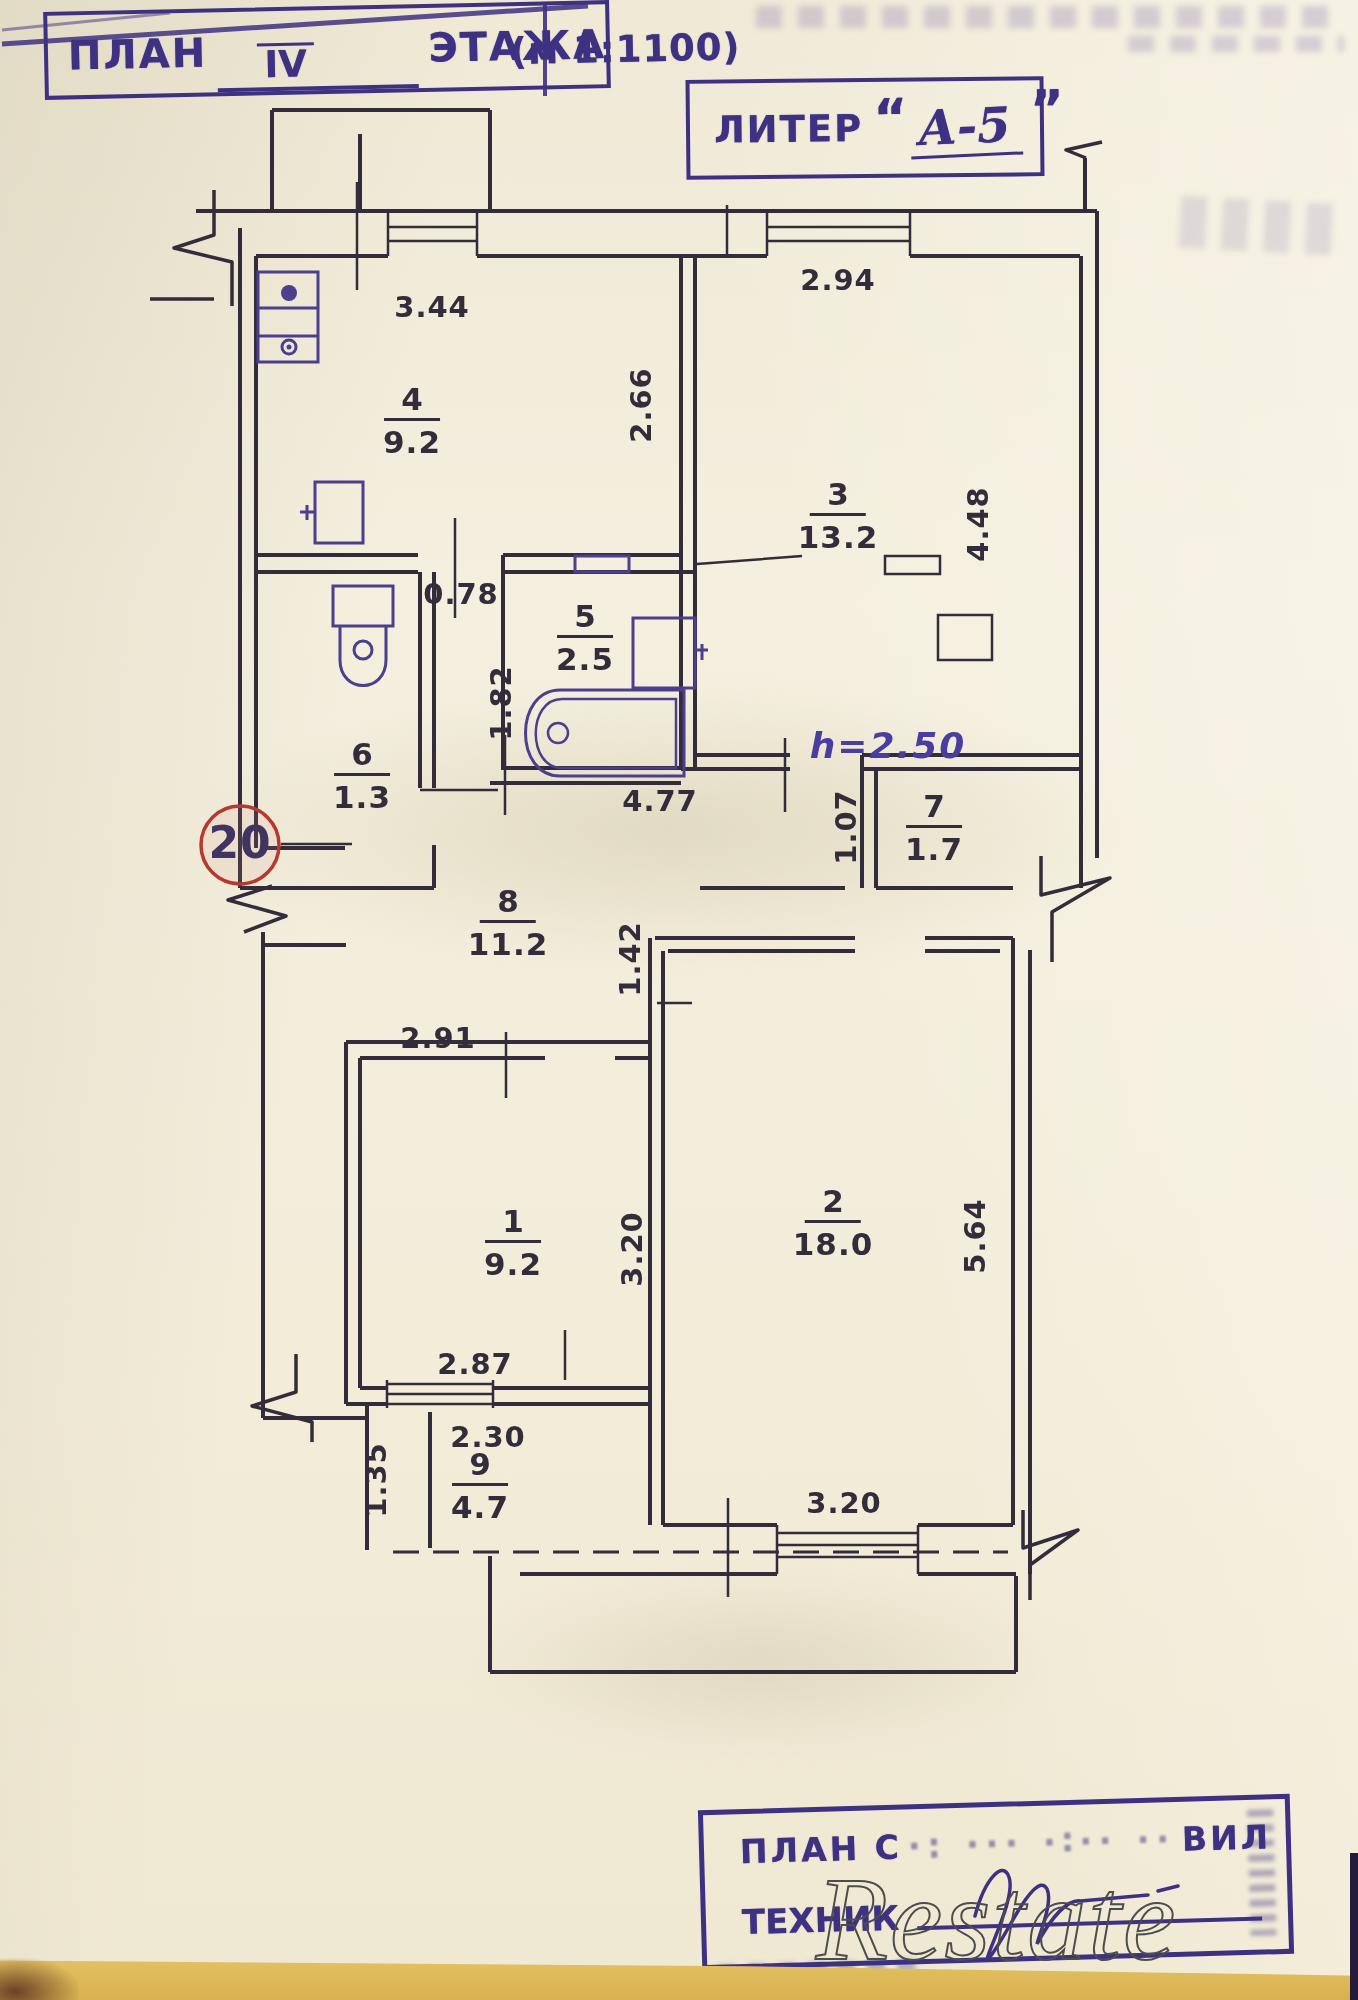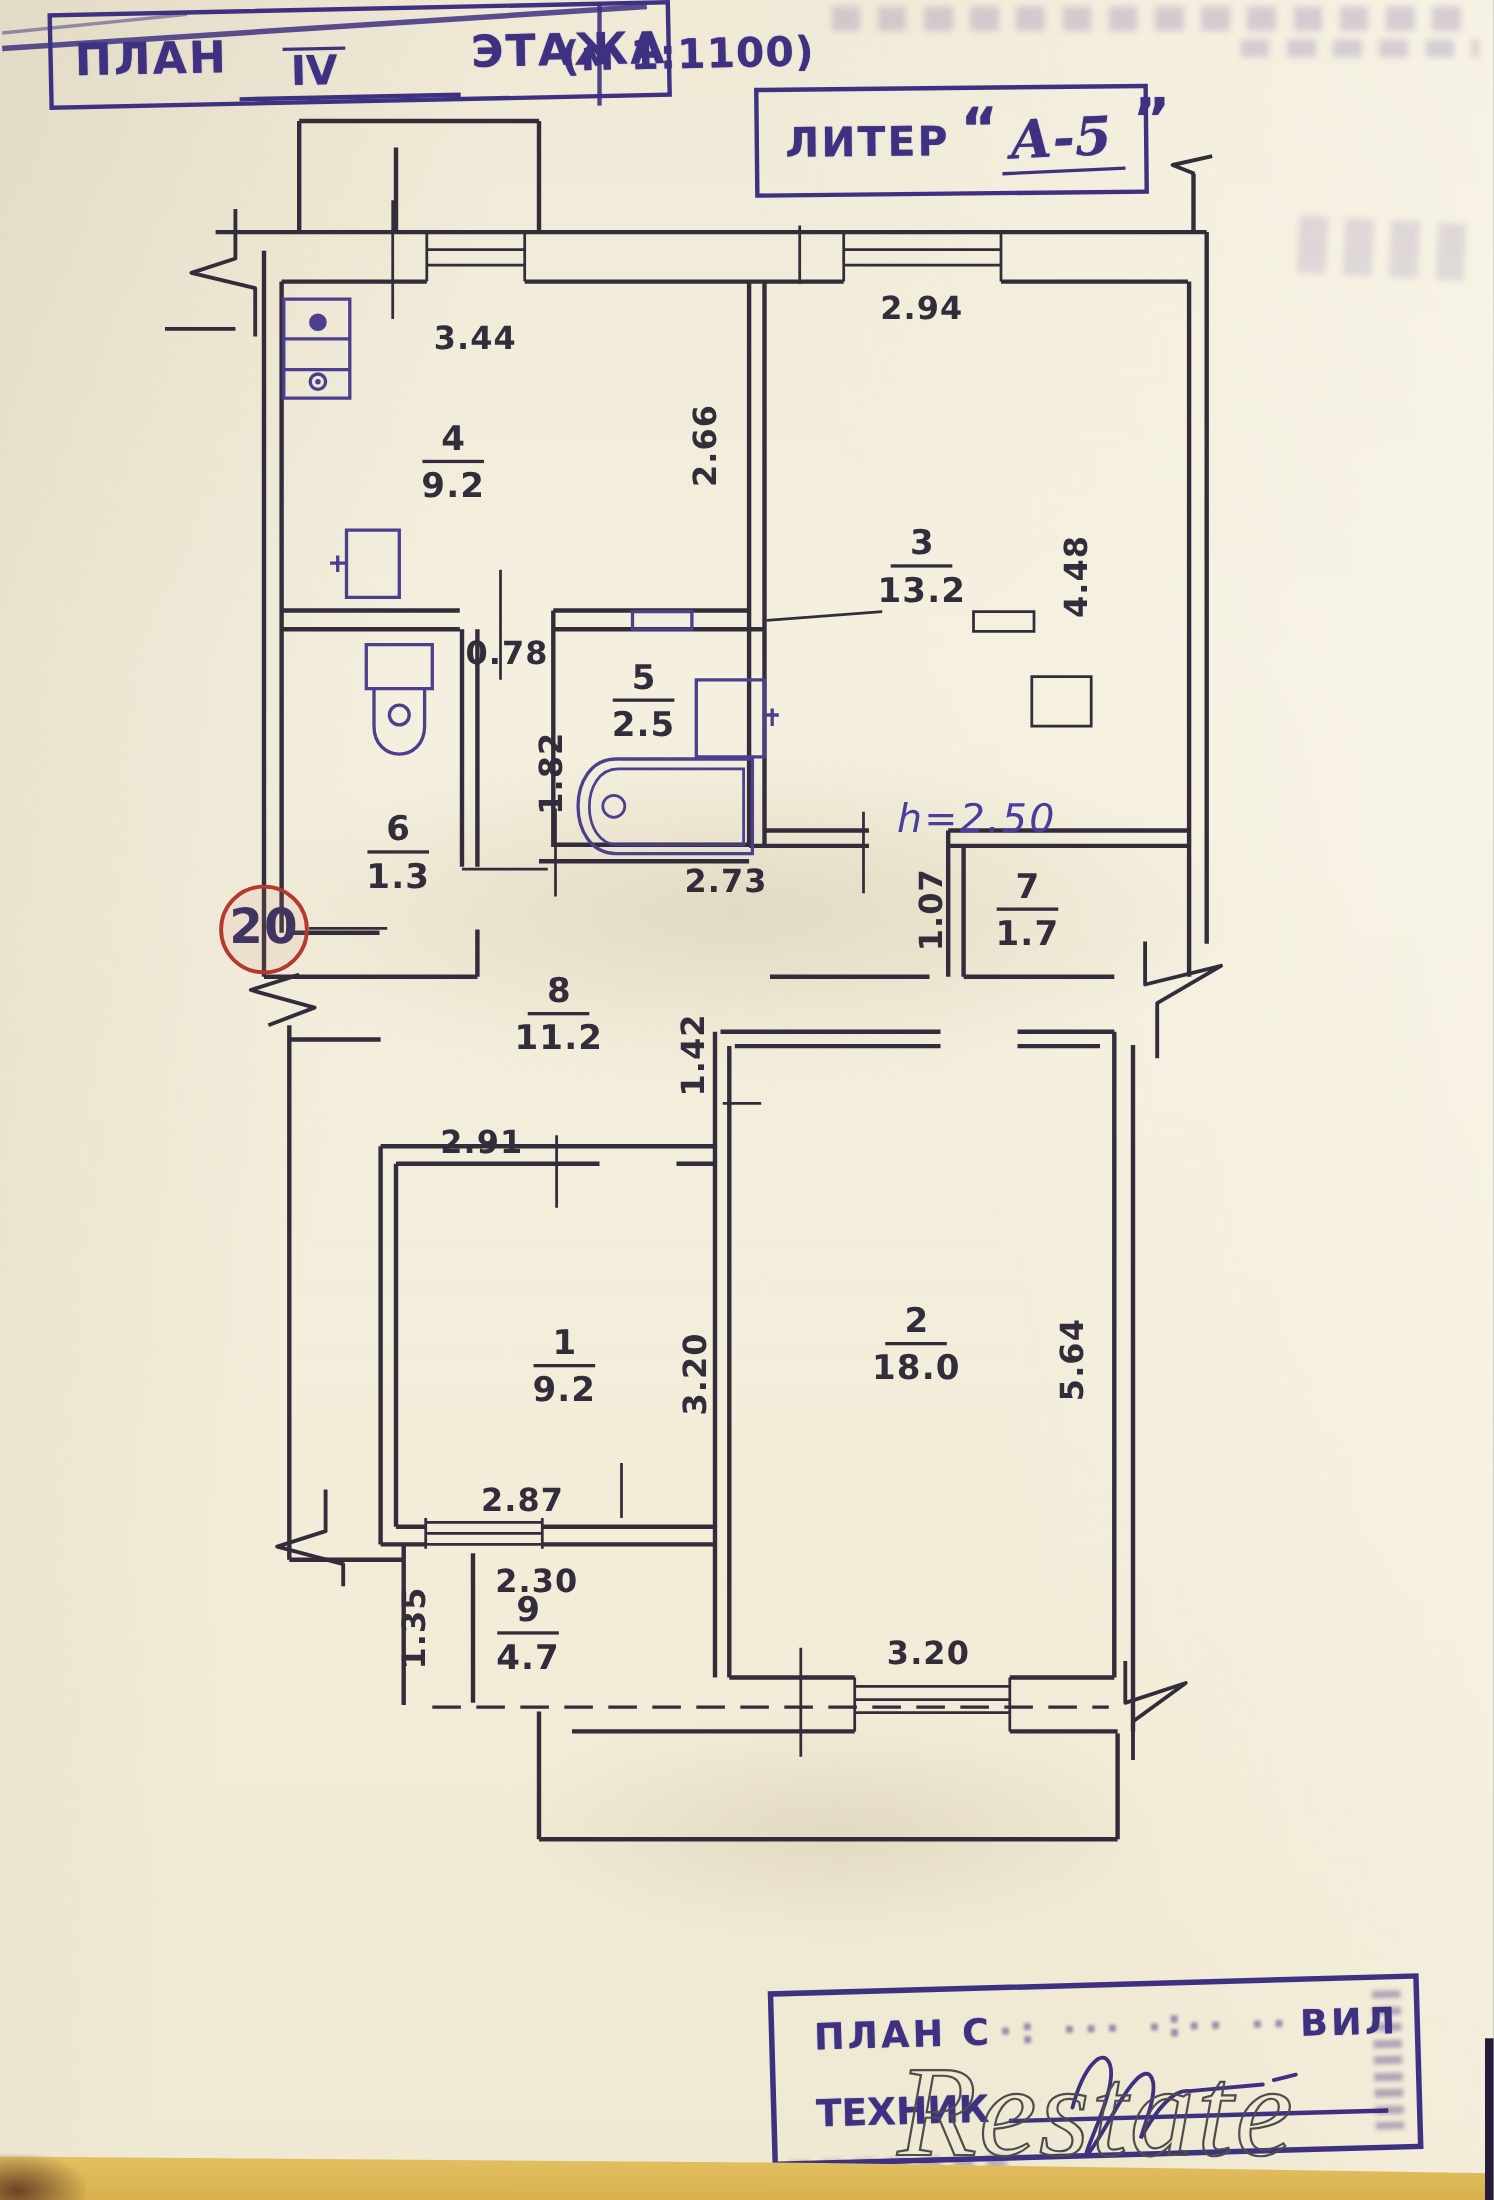--- a/index.html
+++ b/index.html
@@ -22,21 +22,21 @@
        letter-spacing:1px; white-space:nowrap;}
   .dim.v{transform:translate(-50%,-50%) rotate(-90deg);}
 
   .room-label{position:absolute; z-index:5; transform:translateX(-50%);
        text-align:center; color:var(--c-ink,#332d3b); font-weight:bold;}
   .room-label .rn{display:inline-block; font-size:31px; line-height:1.05;
        border-bottom:3px solid var(--c-ink,#332d3b); padding:0 17px 2px;}
   .room-label .ra{font-size:31px; margin-top:3px; letter-spacing:1px;}
 
   .h-note{position:absolute; z-index:5; transform:translate(-50%,-50%);
-       font-size:36px; font-weight:normal; font-style:italic;
+       font-size:36px; font-weight:bold; font-style:italic;
        color:var(--c-height_ink,#4a3da0); letter-spacing:2px; white-space:nowrap;}
 
   .apt-num{position:absolute; left:240px; top:845px; z-index:5;
        transform:translate(-50%,-54%); font-size:44px; font-weight:bold;
        color:#3f3560; letter-spacing:1px;}
 
   .stamp{position:absolute; z-index:4; color:var(--c-stamp,#3e3182);
        border:4px solid var(--c-stamp,#3e3182);
        text-shadow:0 0 1px rgba(62,49,130,.75); box-sizing:border-box;}
   .stamp-top{left:44px; top:6px; width:566px; height:88px; transform:rotate(-1.2deg);
@@ -245,21 +245,21 @@
     <div class="rn">9</div>
     <div class="ra">4.7</div>
   </div>
 
   <div class="dim" style="left:432px; top:283px;margin-top:24px;">3.44</div>
   <div class="dim" style="left:838px; top:280px;text-align:center;">2.94</div>
   <div class="dim v" style="left:641px; top:405px;">2.66</div>
   <div class="dim v" style="left:978px; top:524px;">4.48</div>
   <div class="dim" style="left:461px; top:594px;">0.78</div>
   <div class="dim v" style="left:501px; top:703px;">1.82</div>
-  <div class="dim" style="left:660px; top:801px;">2.73</div>
+  <div class="dim" style="left:660px; top:801px;">4.77</div>
   <div class="dim v" style="left:846px; top:827px;">1.07</div>
   <div class="dim v" style="left:630px; top:959px;">1.42</div>
   <div class="dim" style="left:438px; top:1038px;">2.91</div>
   <div class="dim v" style="left:632px; top:1249px;">3.20</div>
   <div class="dim v" style="left:975px; top:1236px;">5.64</div>
   <div class="dim" style="left:438px; top:1364px;margin-left:37px;">2.87</div>
   <div class="dim" style="left:488px; top:1437px;">2.30</div>
   <div class="dim v" style="left:376px; top:1480px;">1.35</div>
   <div class="dim" style="left:844px; top:1503px;">3.20</div>
 

